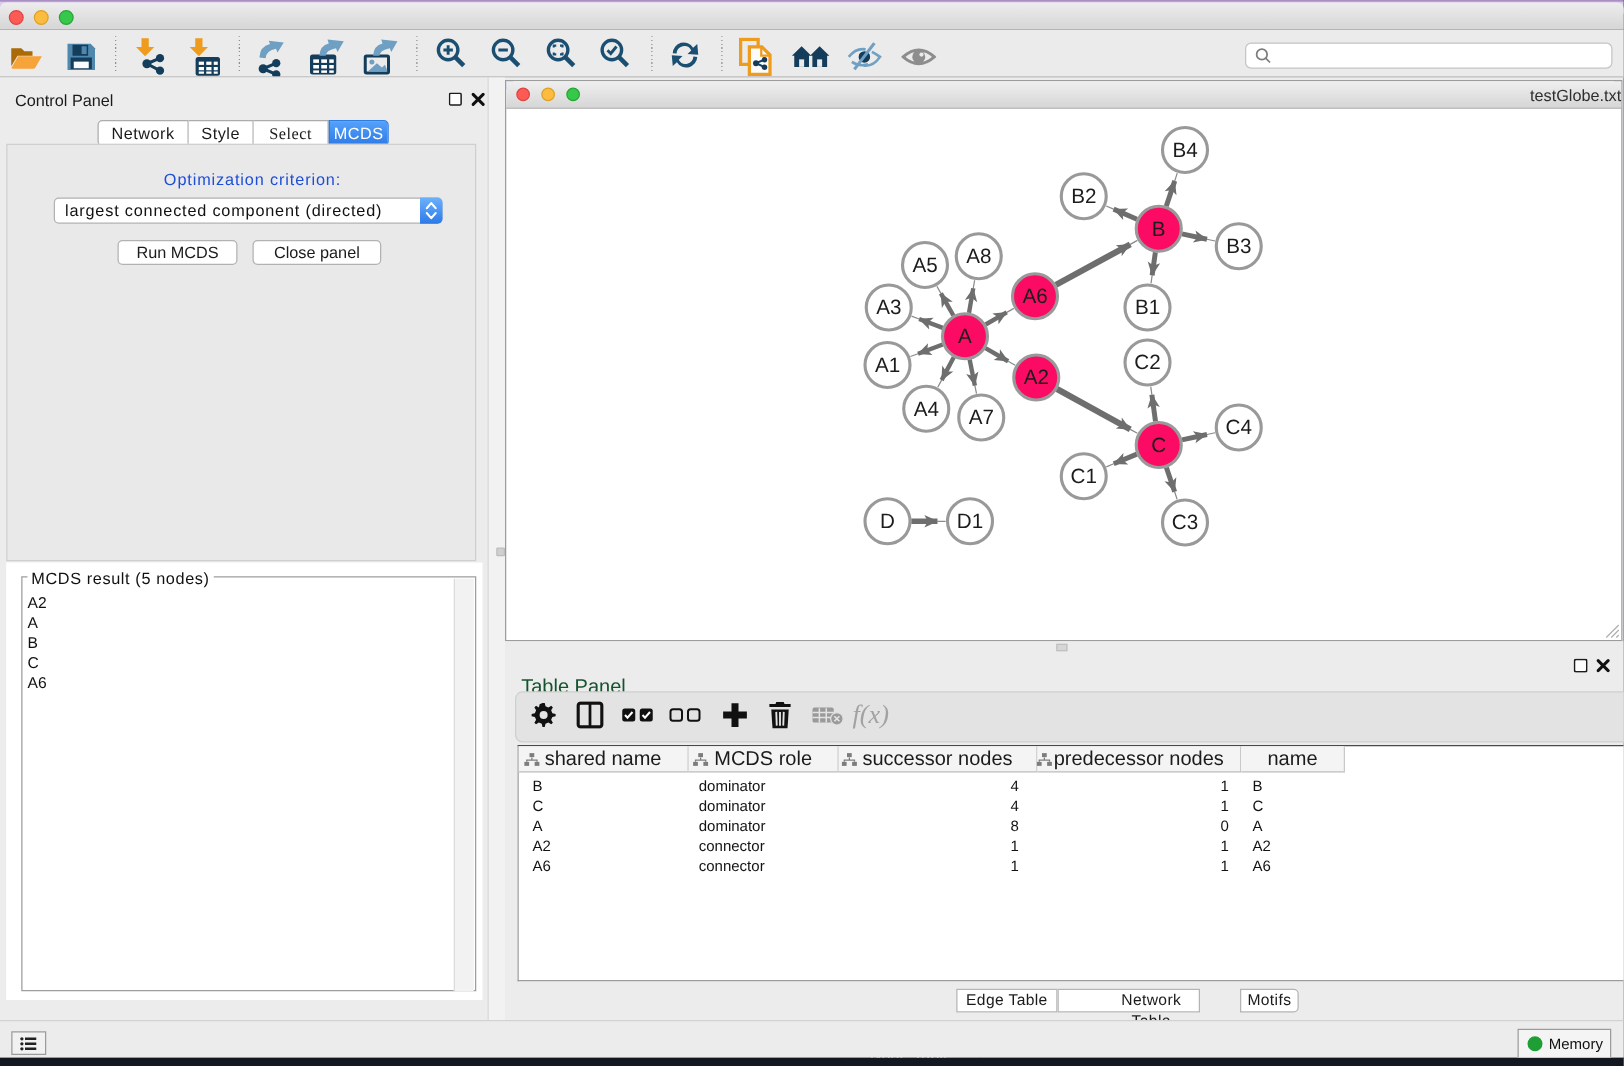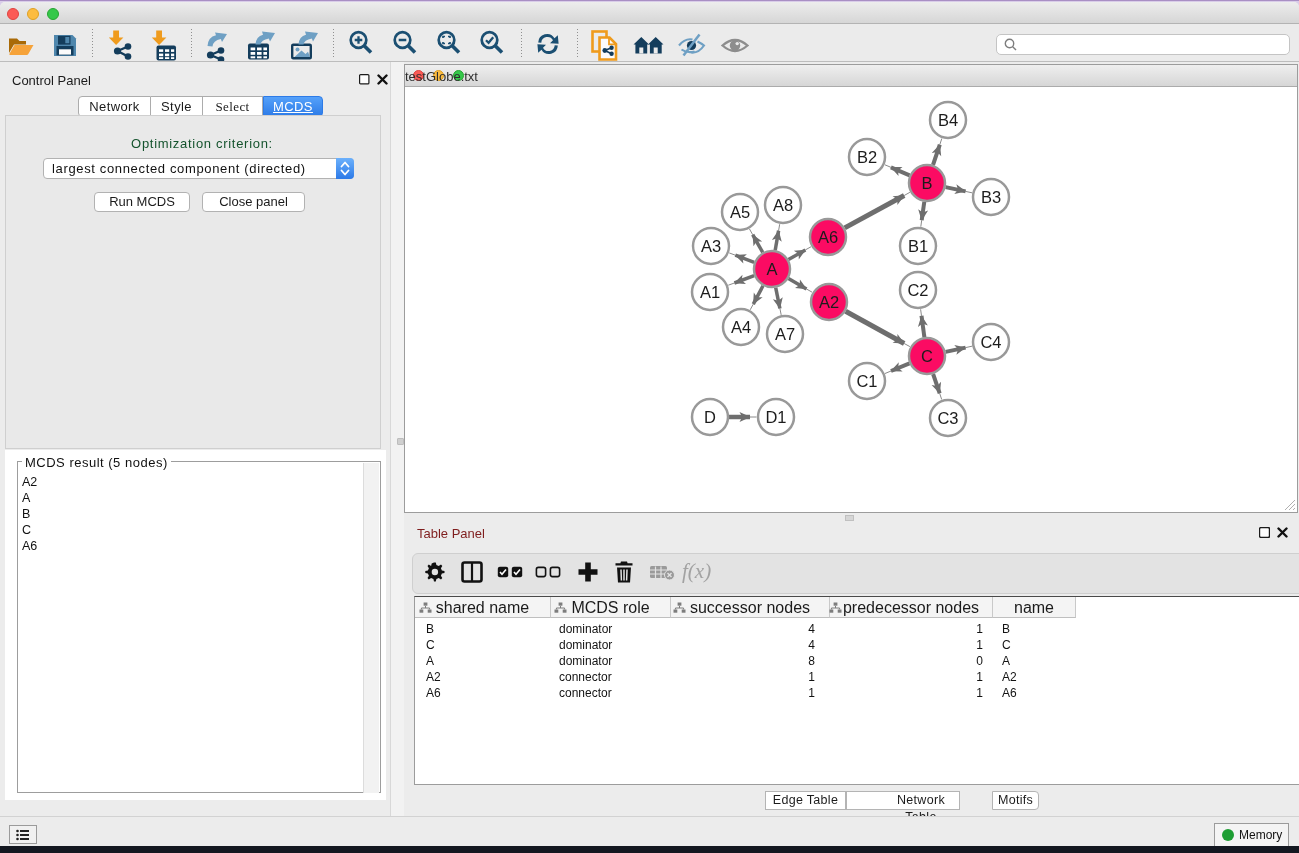--- a/index.html
+++ b/index.html
@@ -14,40 +14,40 @@
   #toolbar { position:absolute; left:0; top:22px; width:1299px; height:38px; background:#ebebeb; border-bottom:1px solid #bdbdbd; }
   .vsep { position:absolute; top:5px; height:28px; width:1px;
     background-image:repeating-linear-gradient(#909090 0 1px, transparent 1px 3px); }
   #searchbox { position:absolute; left:996px; top:10px; width:294px; height:21px; background:#fff; border:1px solid #c4c4c4; border-radius:5px; }
   
   #cp { position:absolute; left:0; top:60px; width:390px; height:756px; background:#ececec; }
   #cp-title { position:absolute; left:12px; top:11px; font-size:13px; color:#1b1b1b; }
   .tab { position:absolute; top:34px; height:21px; line-height:20px; text-align:center; font-size:13px; color:#1b1b1b;
      background:#fff; border:1px solid #acacac; letter-spacing:0.4px; }
   #tabc { position:absolute; left:5px; top:53px; width:376px; height:334px; background:#e9e9e9; border:1px solid #cfcfcf; }
-  #optlabel { position:absolute; left:9px; top:20px; width:100%; text-align:center; font-size:13px; letter-spacing:0.7px; color:#14532d; }
+  #optlabel { position:absolute; left:9px; top:20px; width:100%; text-align:center; font-size:13px; letter-spacing:0.7px; color:#1d4ed8; }
   #dropdown { position:absolute; left:37px; top:42px; width:311px; height:21px; background:#fff; border:1px solid #b2b2b2; border-radius:4px; font-size:13px; letter-spacing:0.65px; color:#111; line-height:19px; padding-left:8px; }
   #spinner { position:absolute; right:-1px; top:-1px; width:18px; height:21px; border-radius:0 4px 4px 0;
     background:linear-gradient(#6cb1fc,#2c7ae8); }
   .btn { position:absolute; top:76px; height:20px; background:#fff; border:1px solid #b2b2b2; border-radius:4px; font-size:13px; color:#1b1b1b; text-align:center; line-height:18px; }
   #results { position:absolute; left:5px; top:388px; width:381px; height:350px; background:#fff; }
   #fieldset { position:absolute; left:12px; top:11px; width:364px; height:332px; border:1px solid #9d9d9d; background:#fff; }
   #legend { position:absolute; left:4px; top:-7px; background:#fff; padding:0 3px; font-size:13px; letter-spacing:0.5px; color:#111; }
   #mlist { position:absolute; left:4px; top:12px; font-size:12.5px; color:#111; line-height:16px; }
   #sbar { position:absolute; right:1px; top:1px; width:16px; height:330px; background:#f2f2f2; border-left:1px solid #dcdcdc; }
   
   #vdiv { position:absolute; left:390px; top:60px; width:14px; height:756px; background:#f2f2f2; border-left:1px solid #d8d8d8; }
   #vgrip { position:absolute; left:6px; top:376px; width:7px; height:7px; background:#cfcfcf; border:1px solid #bdbdbd; border-radius:1px; }
   
   #net { position:absolute; left:404px; top:62px; width:894px; height:449px; border:1px solid #9c9c9c; background:#fff; }
   #nettitle { position:absolute; left:0; top:0; width:100%; height:22px; background:linear-gradient(#efefef,#d6d6d6); border-bottom:1px solid #ababab; }
-  #netname { position:absolute; top:4px; width:100%; text-align:left; font-size:13px; color:#2e2e2e; }
+  #netname { position:absolute; top:4px; width:100%; text-align:right; font-size:13px; color:#2e2e2e; }
   
   #tp { position:absolute; left:404px; top:511px; width:895px; height:303px; background:#ececec; }
-  #tp-title { position:absolute; left:13px; top:13px; font-size:13px; color:#7f1d1d; }
+  #tp-title { position:absolute; left:13px; top:28px; font-size:16px; color:#14532d; }
   #tbox { position:absolute; left:8px; top:40px; width:1283px; height:41px; background:#e3e3e3; border:1px solid #cfcfcf; border-radius:6px; }
   #ttable { position:absolute; left:10px; top:83px; width:1276px; height:189px; background:#fff; border:1px solid #9c9c9c; border-top-color:#4a4a4a; }
   .hcell { position:absolute; top:0; height:21px; background:#f4f4f4; border-right:1px solid #c9c9c9; border-bottom:1px solid #bfbfbf; font-size:16px; color:#1b1b1b; text-align:center; line-height:21px; }
   .trow { position:absolute; font-size:12px; color:#131313; height:16px; line-height:16px; }
   .btab { position:absolute; top:278px; height:19px; border:1px solid #b4b4b4; background:#fff; font-size:12.5px; letter-spacing:0.3px; color:#1b1b1b; text-align:center; line-height:17px; }
   
   #statusbar { position:absolute; left:0; top:814px; width:1299px; height:30px; background:#ececec; border-top:1px solid #d2d2d2; }
   #memlbl { font-size:12px; color:#111; }
 </style>
 </head>
@@ -186,21 +186,21 @@
     <div id="cp-title">Control Panel</div>
     <svg class="abs" style="left:359px;top:12px;" width="11" height="11" viewBox="0 0 11 11">
         <rect x="0.6" y="0.6" width="9.3" height="9.3" rx="1" fill="#fdfdfd" stroke="#1b1b1b" stroke-width="1.2"></rect>
       </svg>
     <svg class="abs" style="left:377px;top:12px;" width="11" height="11" viewBox="0 0 11 11">
         <path d="M1.5 1.5 L9.5 9.5 M9.5 1.5 L1.5 9.5" stroke="#111" stroke-width="2.4" stroke-linecap="round"></path>
       </svg>
     <div class="tab" style="left:78px;  width:73px; border-radius:4px 0 0 4px;">Network</div>
     <div class="tab" style="left:151px; width:52px; border-left:none;">Style</div>
     <div class="tab" style="left:203px; width:60px; border-left:none;font-family:Liberation Serif, serif;">Select</div>
-    <div class="tab" style="left:263px; width:60px; background:linear-gradient(#55a1fa,#2d7be7); color:#fff; border-color:#2d7be7; border-radius:0 4px 4px 0;text-decoration:underline;">MCDS</div>
+    <div class="tab" style="left:263px; width:48px; background:linear-gradient(#55a1fa,#2d7be7); color:#fff; border-color:#2d7be7; border-radius:0 4px 4px 0;">MCDS</div>
     <div id="tabc">
       <div id="optlabel">Optimization criterion:</div>
       <div id="dropdown">largest connected component (directed)
         <div id="spinner">
           <svg width="18" height="21" viewBox="0 0 18 21">
             <path d="M5.5 8.5 L9 4.5 L12.5 8.5" fill="none" stroke="#fff" stroke-width="1.8" stroke-linecap="round" stroke-linejoin="round"></path>
             <path d="M5.5 12.5 L9 16.5 L12.5 12.5" fill="none" stroke="#fff" stroke-width="1.8" stroke-linecap="round" stroke-linejoin="round"></path>
           </svg>
         </div>
       </div>

